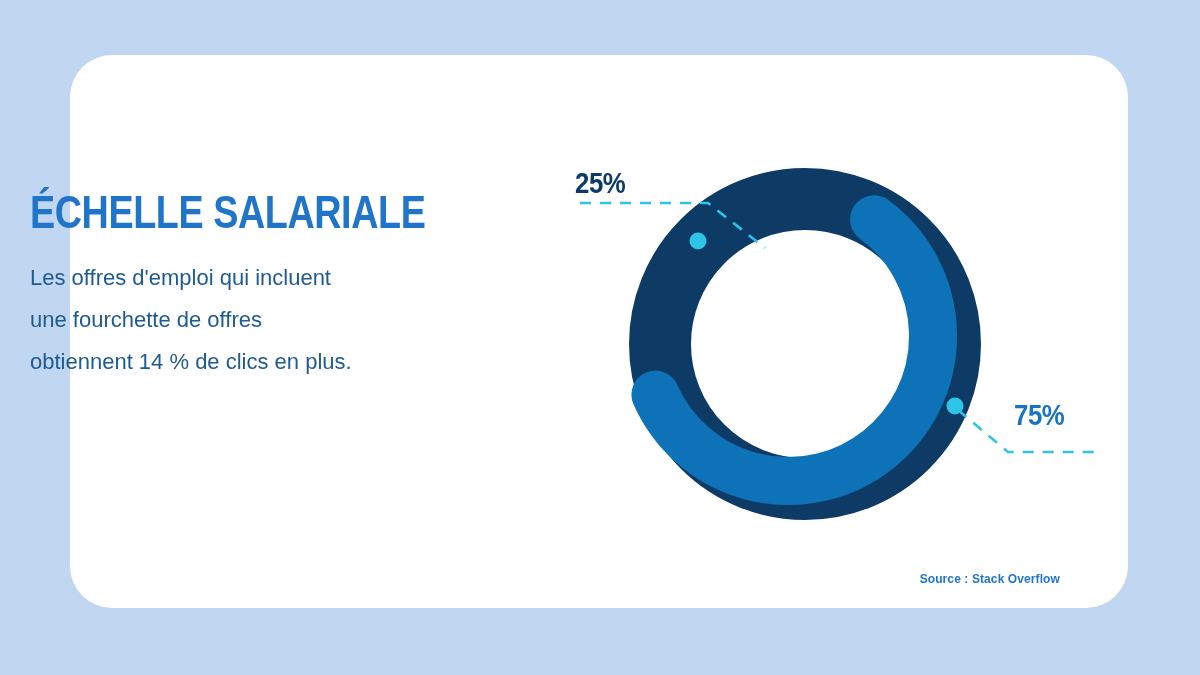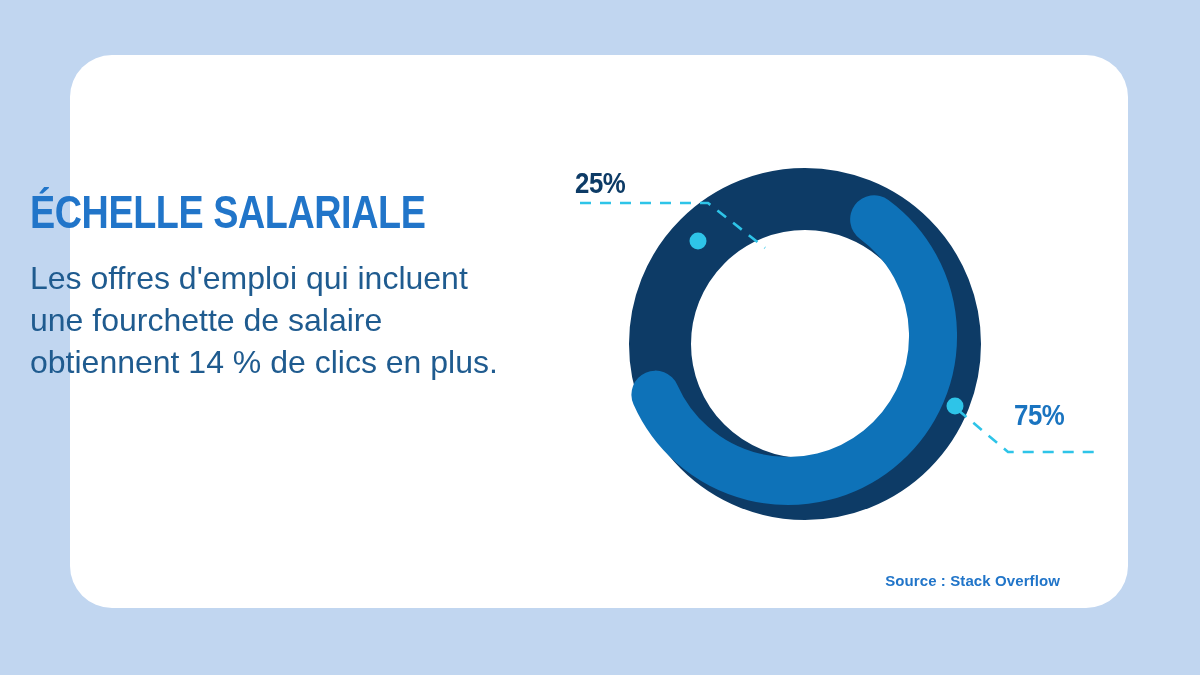--- a/index.html
+++ b/index.html
@@ -49,21 +49,21 @@
     letter-spacing: -0.5px;
     color: #2175c9;
     margin: 0 0 20px 0;
     transform: scaleX(0.82);
     transform-origin: left center;
     white-space: nowrap;
   }
 
   #body-copy {
     font-family: "Liberation Sans", sans-serif;
-    font-size: 32px;
+    font-size: 22px;
     line-height: 42px;
     font-weight: 500;
     color: #1f5b8f;
     margin: 0;
     max-width: 500px;
   }
   #body-copy .line {
     display: block;
     white-space: nowrap;
   }
@@ -104,40 +104,40 @@
   }
 
   
   #source {
     position: absolute;
     left: 760px;
     top: 572px;
     width: 300px;
     text-align: right;
     font-family: "Liberation Sans", sans-serif;
-    font-size: 15px;
+    font-size: 12px;
     font-weight: bold;
     letter-spacing: 0.1px;
     color: #2175c9;
   }
 </style>
 </head>
 <body>
 
 <div id="stage">
 
   <div id="card"></div>
 
   <div id="text-col">
 
     <h1 id="headline">ÉCHELLE SALARIALE</h1>
 
     <p id="body-copy">
       <span class="line">Les offres d'emploi qui incluent</span>
-      <span class="line">une fourchette de salaire</span>
+      <span class="line">une fourchette de offres</span>
       <span class="line">obtiennent 14 % de clics en plus.</span>
     </p>
   </div>
 
   <div id="donut-wrap">
     <svg id="donut-svg" width="560" height="420" viewBox="0 0 560 420">
 
       <circle cx="265" cy="214" r="145" fill="none" stroke="#0d3b66" stroke-width="62"></circle>
 
       <path d="M 334.14 89.35

